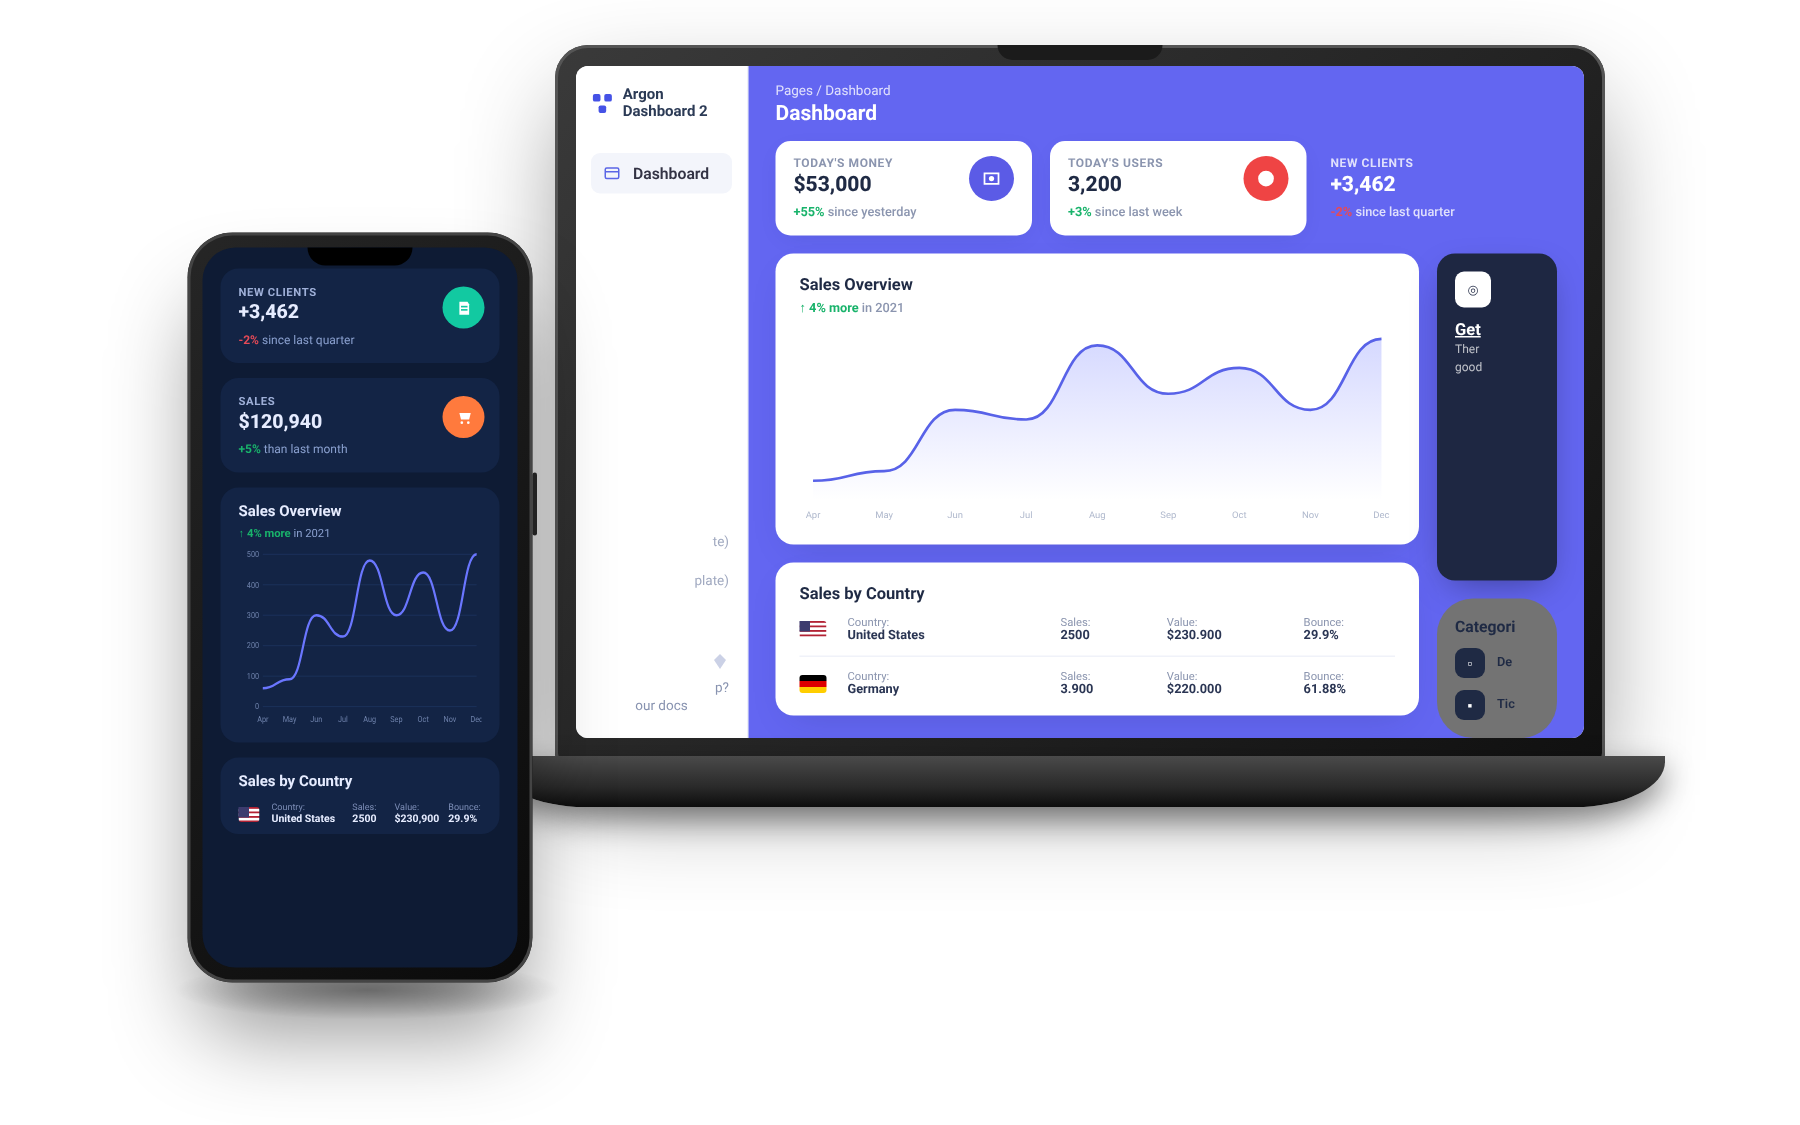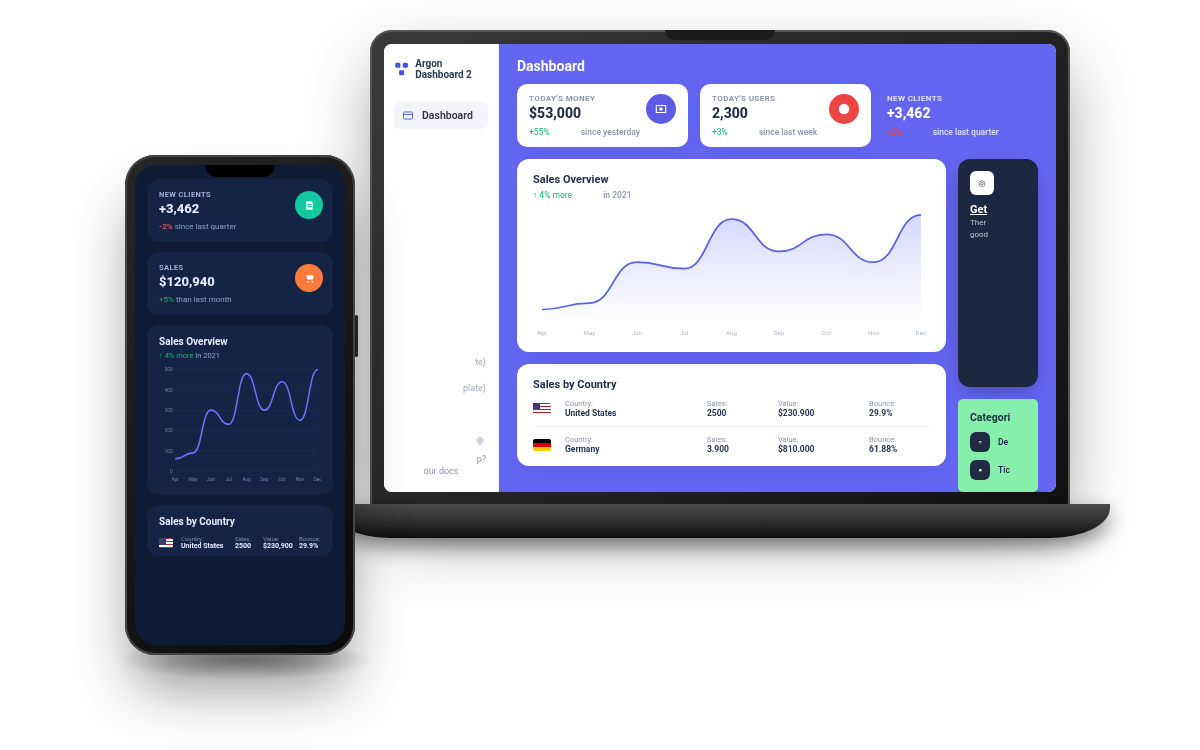--- a/index.html
+++ b/index.html
@@ -62,23 +62,23 @@
   .lp-stats { display: flex; gap: 12px; padding: 0 18px; justify-content: flex-end; }
   .stat {
     flex: 1; background: #fff; border-radius: 10px; padding: 10px 12px;
     display: flex; justify-content: space-between; align-items: flex-start;
     box-shadow: 0 4px 16px -6px rgba(30,40,90,.15);
   }
   .stat-left { display: flex; flex-direction: column; gap: 2px; }
   .stat-label { font-size: 8px; letter-spacing: .4px; color: #8b95af; font-weight: 700; text-transform: uppercase; }
   .stat-value { font-size: 14px; font-weight: 800; color: #1f2a44; }
   .stat-delta { font-size: 8.5px; margin-top: 4px; }
-  .up { color: #19b36b; font-weight: 400; }
+  .up { color: #19b36b; font-weight: 700; }
   .down { color: #e64a57; font-weight: 700; }
-  .delta-tail { color: #8b95af; font-weight: 500; margin-left: 29px; }
+  .delta-tail { color: #8b95af; font-weight: 500; }
   .stat-badge { width: 30px; height: 30px; border-radius: 50%; display: flex; align-items: center; justify-content: center; }
   .stat-badge svg { width: 14px; height: 14px; fill: #fff; }
   .bg-indigo { background: #5b5be6; }
   .bg-red { background: #ef4444; }
 
   .lp-body { flex: 1; background: transparent; padding: 12px 18px 0; display: flex; gap: 12px; overflow: hidden; }
   .lp-col-main { flex: 1; display: flex; flex-direction: column; gap: 12px; min-width: 0; }
   .lp-col-side { width: 80px; display: flex; flex-direction: column; gap: 12px; }
 
   .card { background: #fff; border-radius: 12px; padding: 14px 16px; box-shadow: 0 8px 24px -12px rgba(30,40,90,.25); }
@@ -98,21 +98,21 @@
   .flag { width: 18px; height: 12px; border-radius: 2px; background: #ccc; display: inline-block; }
   .flag-us { background: linear-gradient(#b22234 50%, #fff 50%); background-size: 100% 3px; position: relative; }
   .flag-us::after { content:""; position:absolute; left:0; top:0; width:7px; height:7px; background:#3c3b6e; }
   .flag-de { background: linear-gradient(#000 33%, #dd0000 33% 66%, #ffce00 66%); }
 
   .sidecard { background: #1e2742; color: #fff; border-radius: 12px; padding: 12px 0 12px 12px; box-shadow: 0 8px 24px -8px rgba(0,0,0,.4); font-size: 8.5px; overflow: hidden; }
   .sidecard .iconbox { width: 24px; height: 24px; border-radius: 6px; background: #fff; color: #1e2742; display:flex; align-items:center; justify-content:center; margin-bottom: 8px; }
   .sidecard h4 { font-size: 11px; font-weight: 700; text-decoration: underline; }
   .sidecard p { font-size: 8px; opacity: .7; line-height: 1.3; margin-top: 2px; }
 
-  .catcard { background:#86efac; border-radius:5px; padding:12px 0 12px 12px; font-size:10.5px; font-weight:700; color:#1f2a44; }
+  .catcard { background:#737373; border-radius:24px; padding:12px 0 12px 12px; font-size:10.5px; font-weight:700; color:#1f2a44; }
   .catrow { display:flex; align-items:center; gap:8px; margin-top:8px; font-weight:600; font-size:8.5px; }
   .catrow .dot { width:20px; height:20px; border-radius:6px; background:#1f2a44; display:flex; align-items:center; justify-content:center; color:#fff; font-size:9px; }
 
   
   .phone {
     position: absolute; left: 125px; top: 155px;
     width: 230px; height: 500px;
     background: linear-gradient(135deg,#262626,#0a0a0a);
     border-radius: 30px;
     padding: 10px;
@@ -193,20 +193,21 @@
                   <path d="M12 2l8 8-8 12-8-12z"></path>
                 </svg>
             </div>
             <div style="margin-top:6px; text-align:right;"><span>p?</span></div>
             <div style="text-align:center;"><span>our docs</span></div>
           </div>
         </aside>
 
         <main class="lp-main">
           <div class="lp-header">
+            <div class="lp-breadcrumb">Pages / Dashboard</div>
             <div class="lp-title">Dashboard</div>
           </div>
 
           <div class="lp-stats">
 
             <div class="stat">
               <div class="stat-left">
                 <span class="stat-label">TODAY'S MONEY</span>
                 <span class="stat-value">$53,000</span>
                 <span class="stat-delta"><span class="up">+55%</span> <span class="delta-tail">since yesterday</span></span>
@@ -215,21 +216,21 @@
                 <svg viewBox="0 0 24 24">
                     <path d="M4 6h16v12H4z" fill="none" stroke="#fff" stroke-width="2"></path>
                     <circle cx="12" cy="12" r="3" fill="#fff"></circle>
                   </svg>
               </div>
             </div>
 
             <div class="stat">
               <div class="stat-left">
                 <span class="stat-label">TODAY'S USERS</span>
-                <span class="stat-value">2,300</span>
+                <span class="stat-value">3,200</span>
                 <span class="stat-delta"><span class="up">+3%</span> <span class="delta-tail">since last week</span></span>
               </div>
               <div class="stat-badge bg-red">
                 <svg viewBox="0 0 24 24" fill="none" stroke="#fff" stroke-width="2">
                     <circle cx="12" cy="12" r="8"></circle>
                     <path d="M4 12h16M12 4c3 3 3 13 0 16M12 4c-3 3-3 13 0 16"></path>
                   </svg>
               </div>
             </div>
 
@@ -299,21 +300,21 @@
                   <div>
                       <div class="sbc-k">Country:</div>
                       <div class="sbc-v">Germany</div>
                     </div>
                   <div>
                       <div class="sbc-k">Sales:</div>
                       <div class="sbc-v">3.900</div>
                     </div>
                   <div>
                       <div class="sbc-k">Value:</div>
-                      <div class="sbc-v">$810.000</div>
+                      <div class="sbc-v">$220.000</div>
                     </div>
                   <div>
                       <div class="sbc-k">Bounce:</div>
                       <div class="sbc-v">61.88%</div>
                     </div>
                 </div>
               </div>
             </div>
 
             <div class="lp-col-side">

